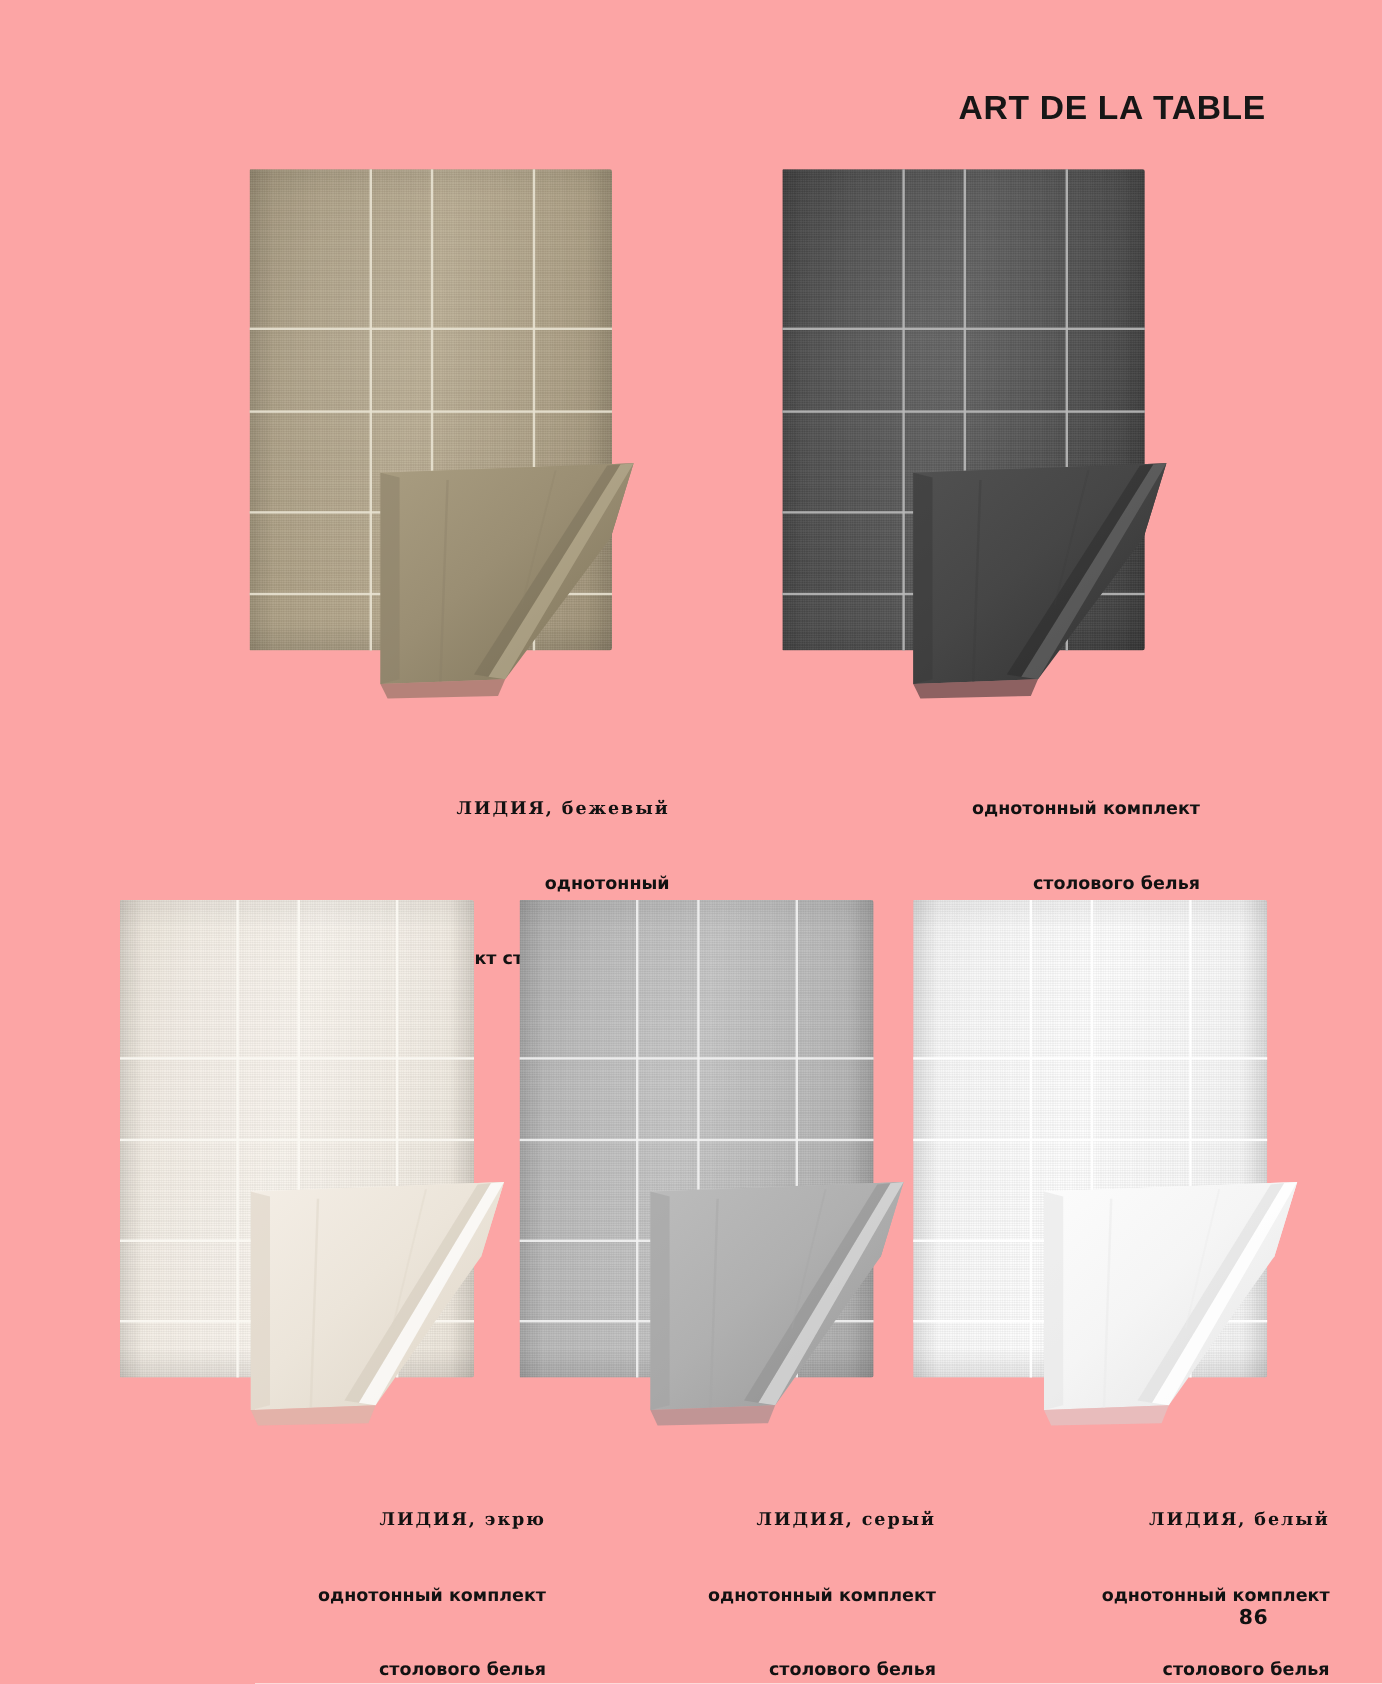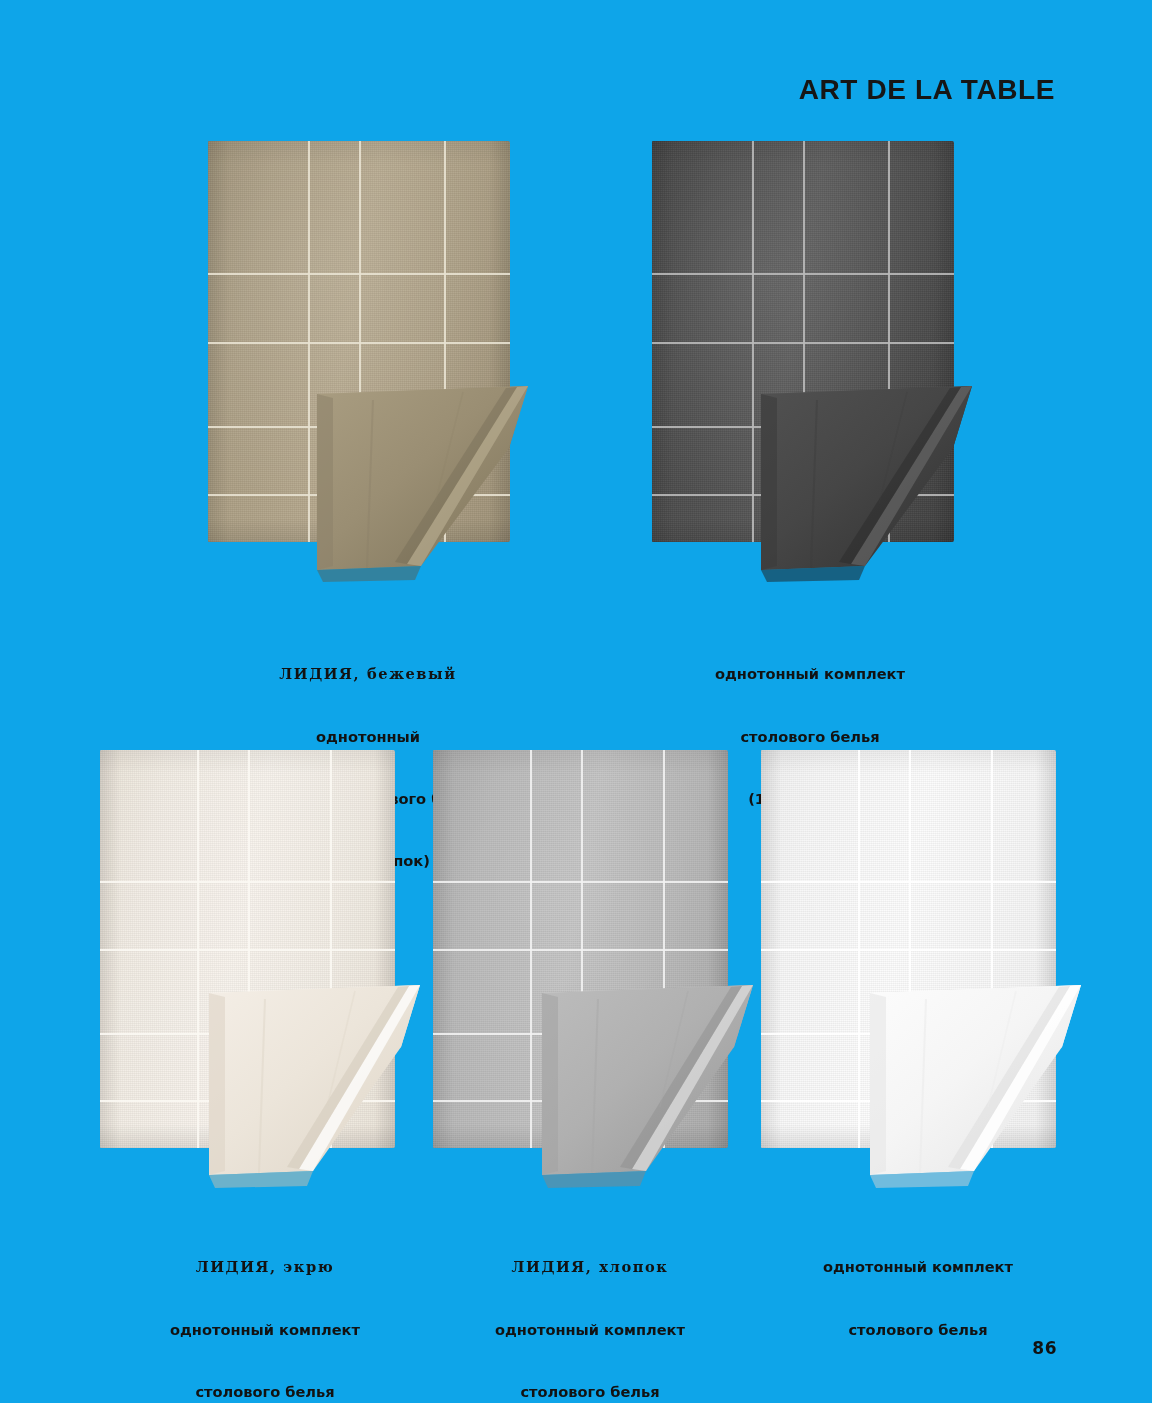--- a/index.html
+++ b/index.html
@@ -14,21 +14,21 @@
     position: relative;
     overflow: hidden;
     font-family: "DejaVu Sans", "Liberation Sans", sans-serif;
     color: #1a1a1a;
     -webkit-font-smoothing: antialiased;
   }
 
   .page {
     position: absolute;
     inset: 0;
-    background: #0ea5e9;
+    background: #fca5a5;
   }
 
   
   .header-title {
     position: absolute;
     top: 74px;
     right: 97px;
     font-family: "Liberation Sans", "DejaVu Sans", sans-serif;
     font-size: 28px;
     font-weight: 600;
@@ -84,21 +84,21 @@
   .caption {
     position: absolute;
     text-align: center;
     font-family: "DejaVu Sans", "Liberation Sans", sans-serif;
     font-size: 14.6px;
     font-weight: bold;
     line-height: 1.42;
     color: #121212;
     white-space: pre;
   }
-  .caption .line { display: block; }
+  .caption .line { display: block; text-align: right; }
   .caption .brand {
     font-family: "DejaVu Serif", "Liberation Serif", serif;
     letter-spacing: 1.6px;
     font-weight: bold;
   }
 
   
   .page-number {
     position: absolute;
     right: 95px;
@@ -318,21 +318,21 @@
           <path d="M14,192 L118,188 L112,203 L20,205 Z" fill="#858585" opacity="0.5"></path>
           <path d="M70,16 L64,190" stroke="#a6a6a6" stroke-width="2" fill="none" opacity="0.45"></path>
           <path d="M160,8 L132,124" stroke="#a6a6a6" stroke-width="1.6" fill="none" opacity="0.32"></path>
         </svg>
       </div>
 
     </div>
   </div>
 
   <div class="caption" style="left:400px; top:1216px; width:380px;">
-    <span class="line brand">ЛИДИЯ, хлопок</span>
+    <span class="line brand">ЛИДИЯ, серый</span>
     <span class="line">однотонный комплект</span>
     <span class="line">столового белья</span>
     
   </div>
 
   <div class="product" style="left:761px; top:750px;">
     <div class="product-figure" style="width:320px;height:442px;">
 
       <div class="cloth" id="cloth-4" style="left:0px; top:0px; width:295px; height:398px;">
         <div class="cloth-base" id="clothbase-4" style="background: linear-gradient(100deg, rgb(239, 239, 239) 0%, rgb(247, 247, 247) 18%, rgb(252, 252, 252) 47%, rgb(247, 247, 247) 74%, rgb(239, 239, 239) 100%);"></div>
@@ -370,20 +370,21 @@
           <path d="M14,192 L118,188 L112,203 L20,205 Z" fill="#d4d4d4" opacity="0.5"></path>
           <path d="M70,16 L64,190" stroke="#ebebeb" stroke-width="2" fill="none" opacity="0.6"></path>
           <path d="M160,8 L132,124" stroke="#ebebeb" stroke-width="1.6" fill="none" opacity="0.4"></path>
         </svg>
       </div>
 
     </div>
   </div>
 
   <div class="caption" style="left:728px; top:1216px; width:380px;">
+    <span class="line brand">ЛИДИЯ, белый</span>
     <span class="line">однотонный комплект</span>
     <span class="line">столового белья</span>
     
   </div>
 
   <div class="page-number">86</div>
 
 </div>
 
 </body></html>

